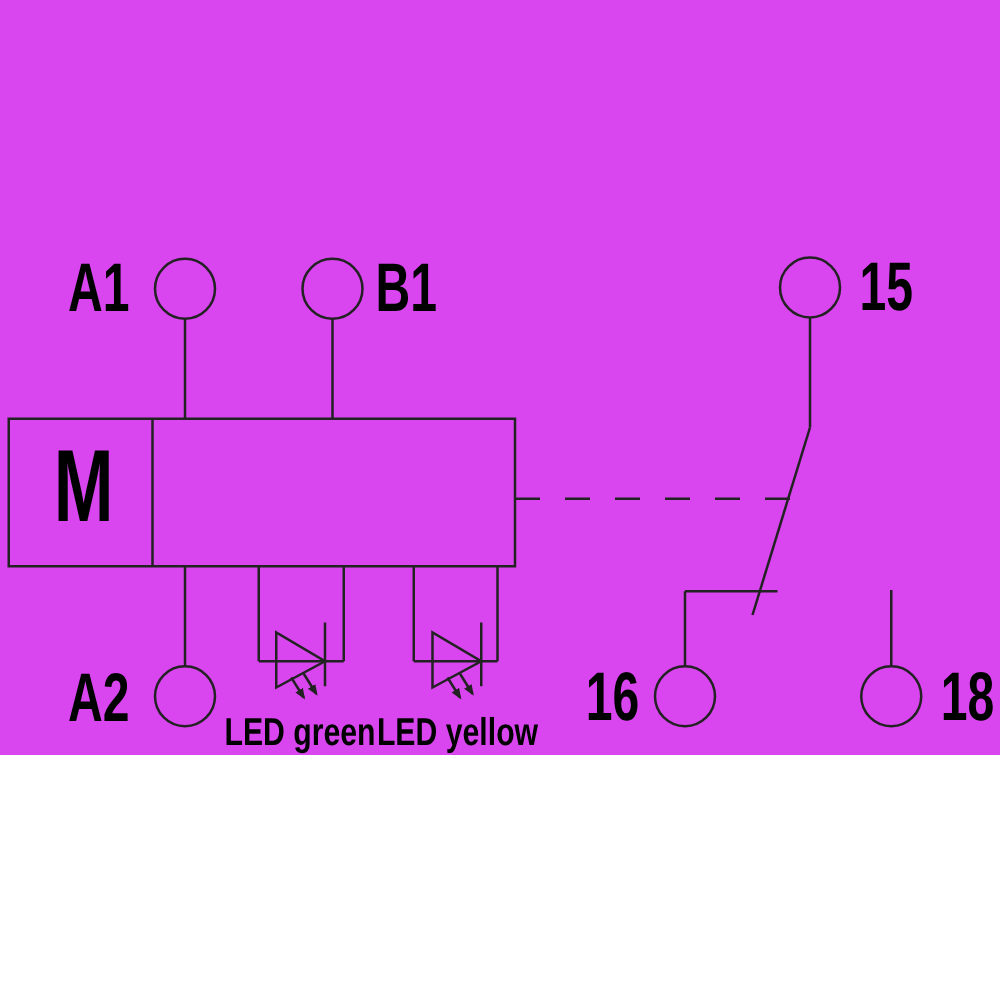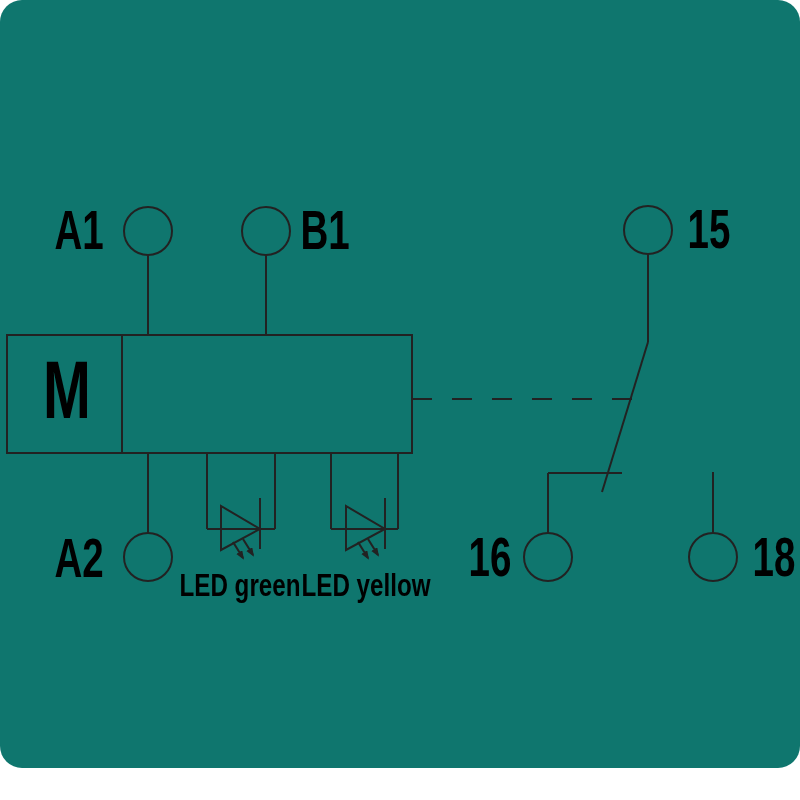--- a/index.html
+++ b/index.html
@@ -3,25 +3,24 @@
 <meta charset="utf-8">
 <style>
   html, body {
     margin: 0;
     padding: 0;
     background: #ffffff;
   }
   #stage {
     position: relative;
     width: 800px;
-    height: 768px;
-    background: #0f766e;
+    height: 604px;
+    background: #d946ef;
     overflow: hidden;
     font-family: "Liberation Sans", sans-serif;
-    border-radius: 22px;
   }
   #linework {
     position: absolute;
     left: 0;
     top: 0;
   }
   .lbl {
     position: absolute;
     display: flex;
     align-items: center;

